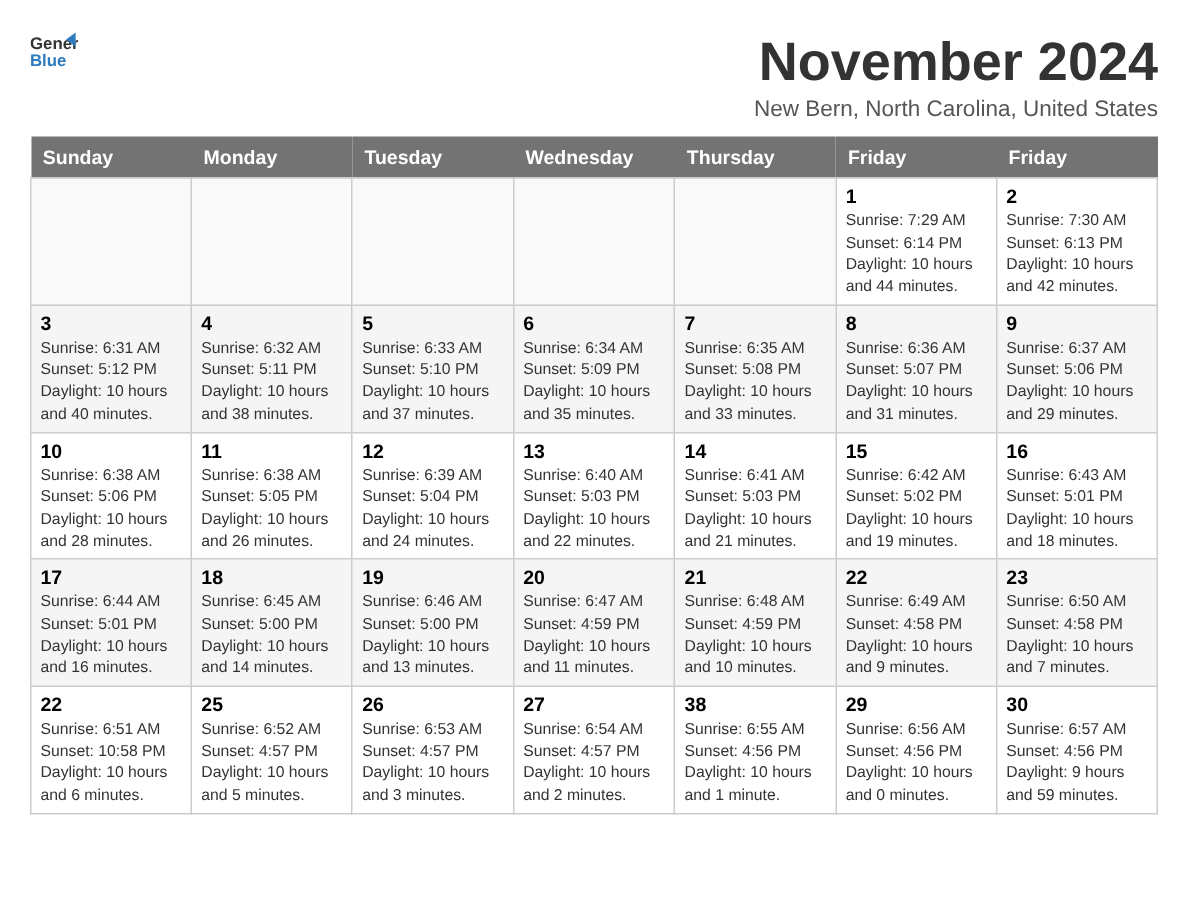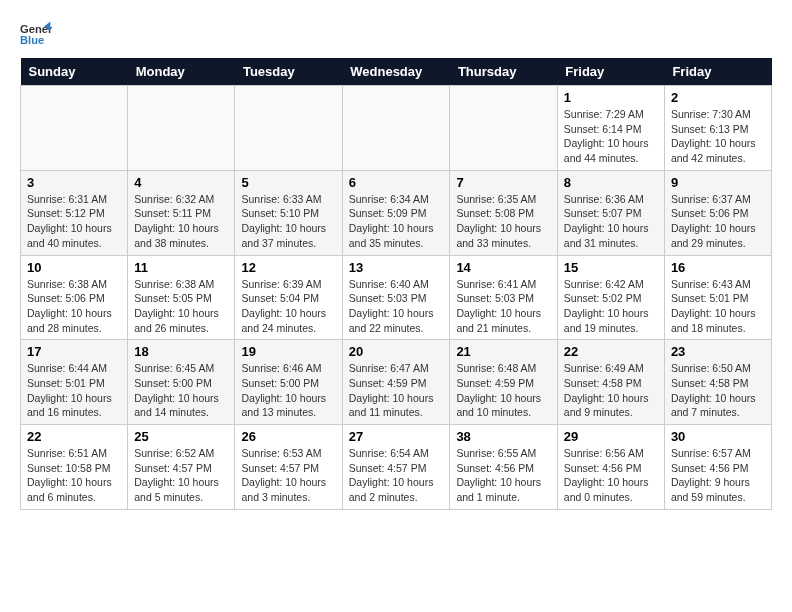--- a/index.html
+++ b/index.html
@@ -37,21 +37,21 @@
       font-size: 15px;
       color: #555;
       margin-top: 2px;
     }
     .calendar {
       width: 100%;
       border-collapse: collapse;
       font-size: 11px;
     }
     .calendar thead tr th {
-      background-color: #0f172a;
+      background-color: #737373;
       color: #fff;
       text-align: left;
       padding: 6px 8px;
       font-size: 13px;
       font-weight: bold;
     }
     .calendar tbody tr td {
       border: 1px solid #ccc;
       vertical-align: top;
       padding: 4px 6px;
@@ -82,20 +82,24 @@
 </head>
 <body>
 
 <div class="header-section">
   <div class="logo">
     <svg class="logo-icon" viewBox="0 0 40 35">
       <text x="0" y="16" font-size="14" font-weight="bold" fill="#333">General</text>
       <text x="0" y="30" font-size="14" font-weight="bold" fill="#2e7bbf">Blue</text>
       <polygon points="30,8 38,2 38,14" fill="#2e7bbf"></polygon>
     </svg>
+  </div>
+  <div class="title-block">
+    <div class="main-title">November 2024</div>
+    <div class="subtitle">New Bern, North Carolina, United States</div>
   </div>
 </div>
 
 <table class="calendar">
   <thead>
     <tr>
       <th>Sunday</th>
       <th>Monday</th>
       <th>Tuesday</th>
       <th>Wednesday</th>

